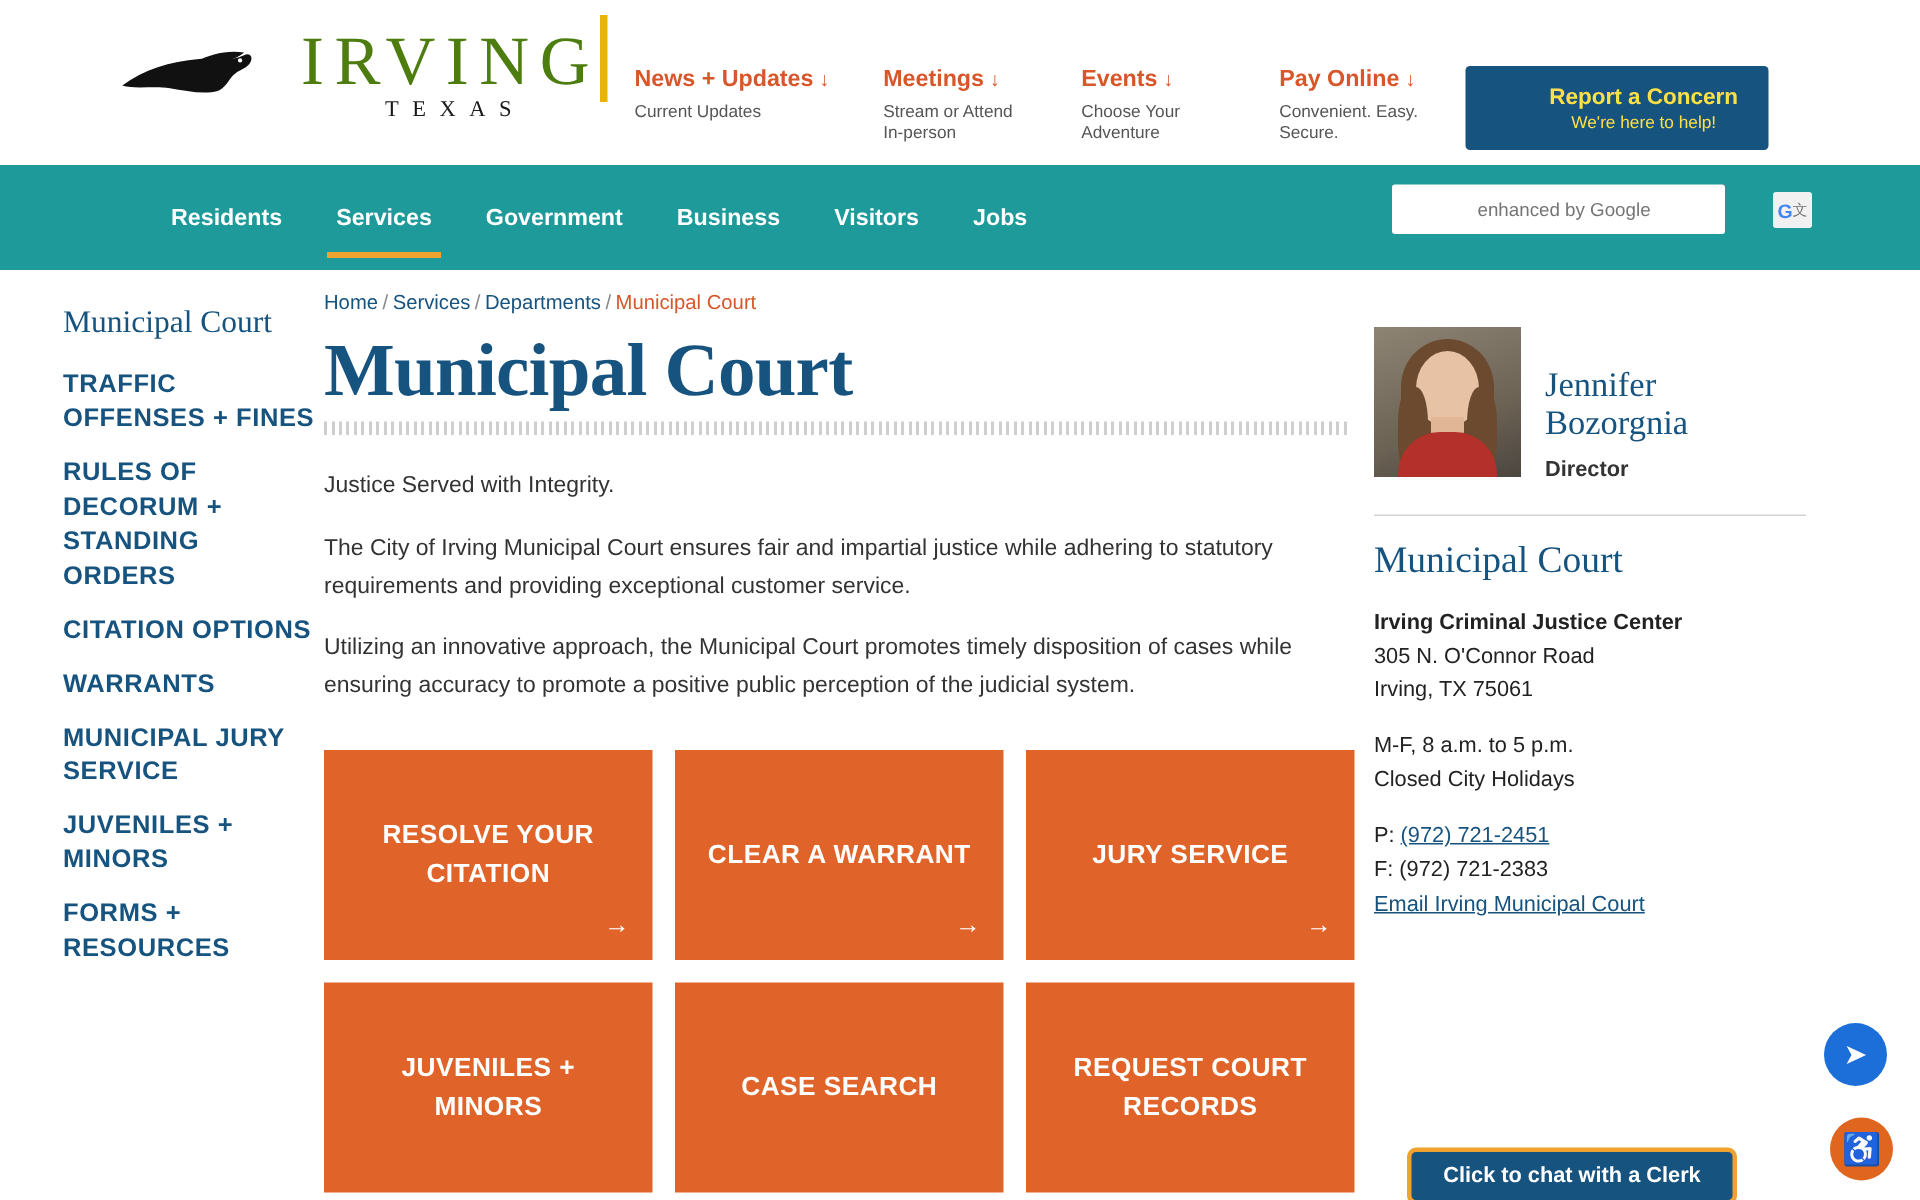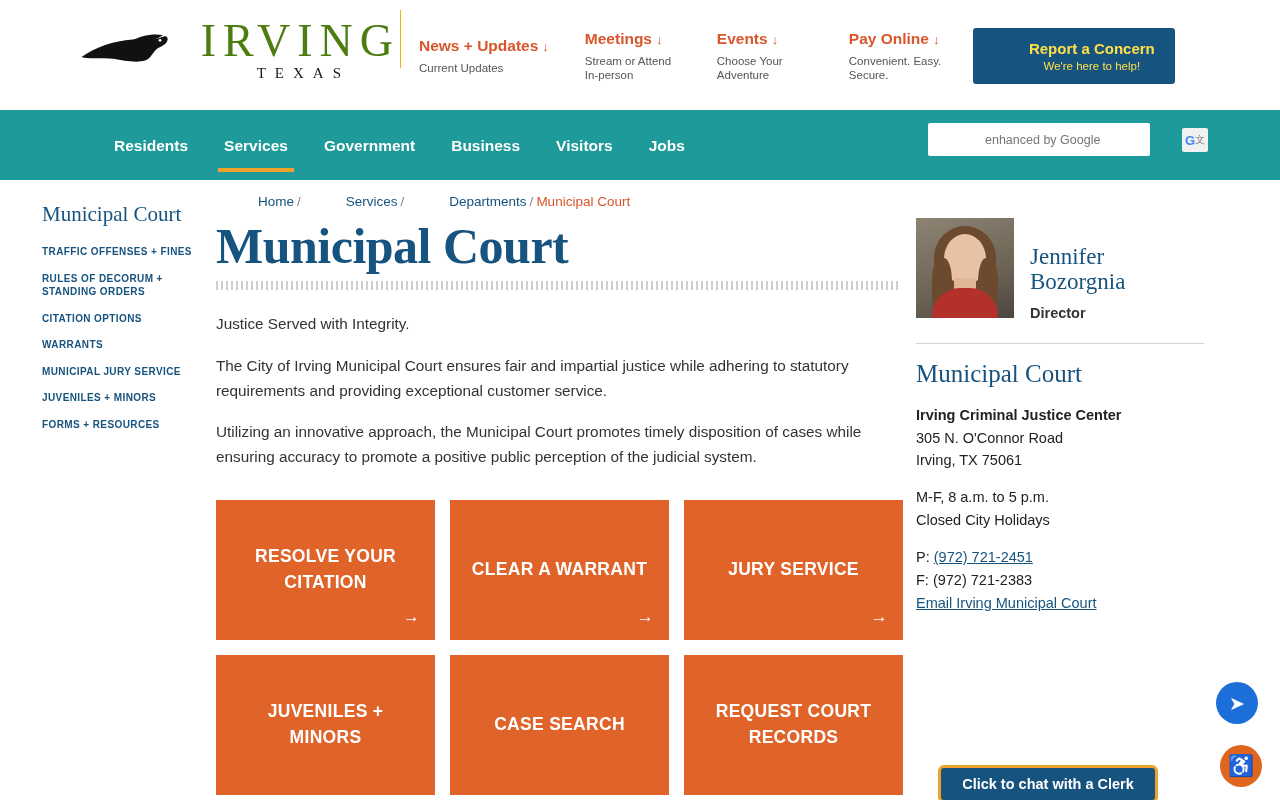--- a/index.html
+++ b/index.html
@@ -45,24 +45,24 @@
     font-size: 15px;
     letter-spacing: 9px;
     color: #1a1a1a;
     text-align: center;
     margin-top: 2px;
     margin-left: 6px;
   }
 
   .util-nav {
     display: flex;
-    align-items: center;
+    align-items: flex-start;
     gap: 0;
     padding-top: 34px;
-    border-left: 1px solid #eab308;
+    border-left: 5px solid #eab308;
     height: 58px;
     margin-top: 10px;
   }
   .util-item {
     padding: 0 18px;
     cursor: pointer;
   }
   .util-title {
     color: #d8562a;
     font-weight: bold;
@@ -167,40 +167,40 @@
   .sidebar h2 {
     font-family: "Liberation Serif", serif;
     font-size: 21px;
     color: #17537f;
     font-weight: normal;
     margin: 0 0 18px 0;
   }
   .side-link {
     color: #17537f;
     font-weight: bold;
-    font-size: 10px;
+    font-size: 17px;
     letter-spacing: .4px;
     margin-bottom: 13px;
     line-height: 1.35;
     cursor: pointer;
     max-width: 170px;
   }
 
   .content {
     flex: 1;
     padding-left: 0;
     padding-right: 16px;
     max-width: 700px;
   }
   .breadcrumb {
     font-size: 13.5px;
     color: #d8562a;
     margin-bottom: 8px;
   }
-  .breadcrumb a { color:#17537f; text-decoration: none; cursor: pointer; margin-left: 42px;}
+  .breadcrumb a { color:#17537f; text-decoration: none; cursor: pointer;}
   .breadcrumb .sep { color:#888; margin: 0 3px;}
   .breadcrumb .cur { color:#d8562a; }
 
   h1.page-title {
     font-family: "Liberation Serif", serif;
     font-size: 50px;
     font-weight: bold;
     color: #17537f;
     margin: 6px 0 6px 0;
     letter-spacing: -0.5px;

